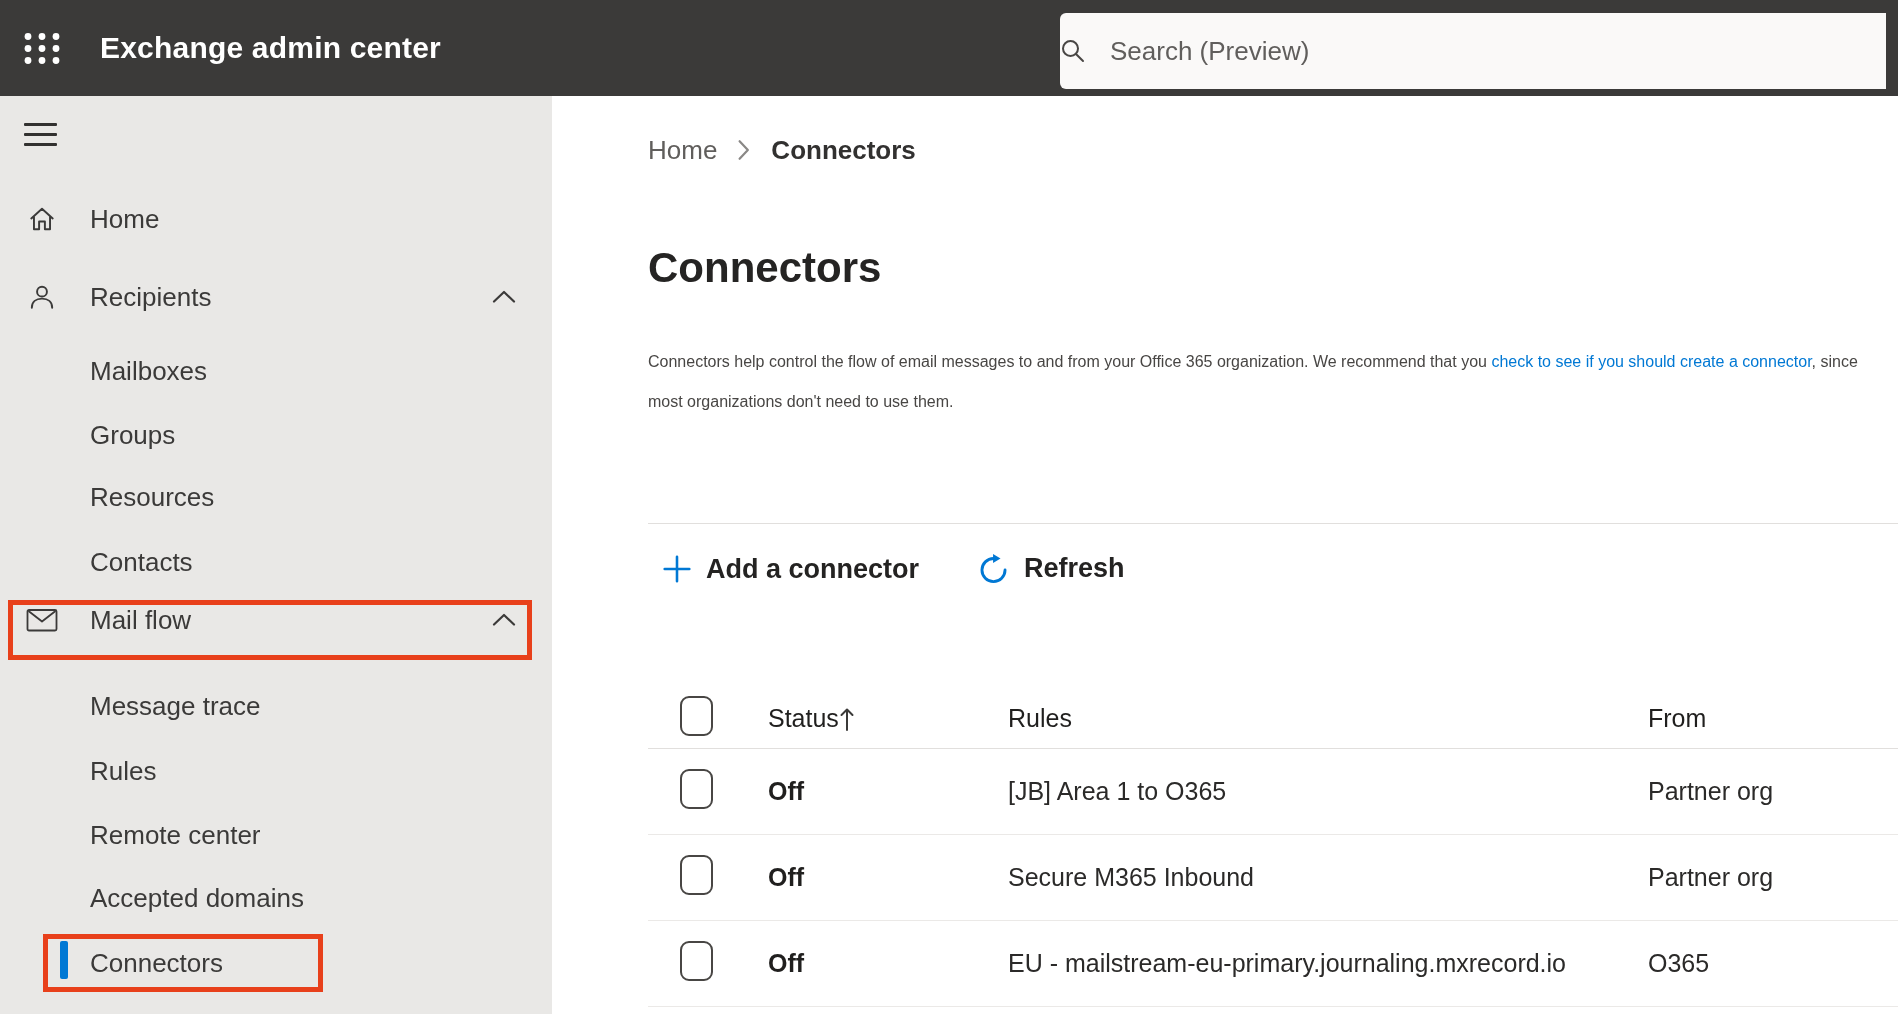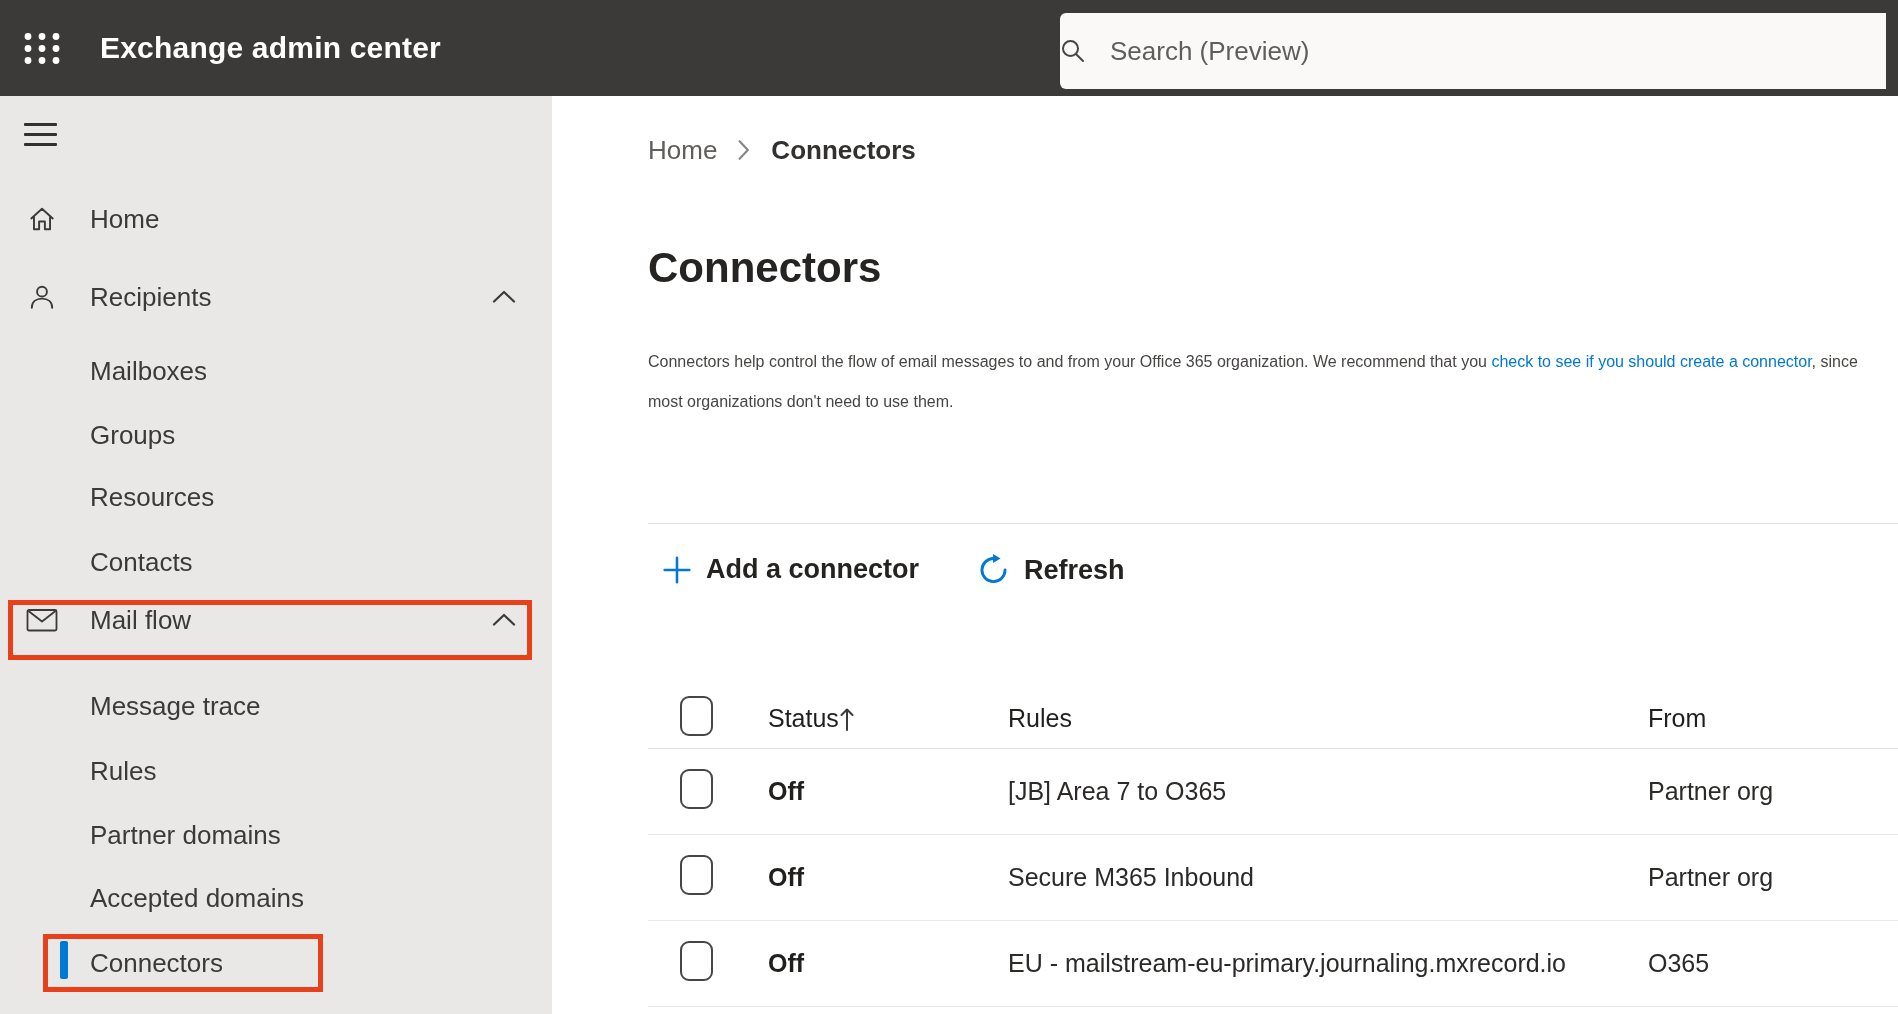--- a/index.html
+++ b/index.html
@@ -39,21 +39,21 @@
   .main{flex:1;background:#ffffff;padding-left:96px;overflow:hidden;}
   .breadcrumb{margin-top:38px;height:32px;display:flex;align-items:center;font-size:26px;}
   .breadcrumb .crumb-link{color:var(--text-gray);cursor:pointer;}
   .breadcrumb .crumb-sep{margin:0 20px;display:flex;align-items:center;}
   .breadcrumb .crumb-current{color:#323130;font-weight:600;}
   .page-title{margin-top:74px;font-size:42px;line-height:56px;font-weight:700;color:var(--text-dark);}
   .page-desc{margin-top:46px;width:1240px;font-size:16px;line-height:40px;color:var(--body-gray);}
   .page-desc a{color:var(--accent);text-decoration:none;cursor:pointer;}
   .toolbar-divider{margin-top:101px;height:1px;background:var(--divider);}
   .toolbar{margin-top:17px;height:56px;display:flex;align-items:center;gap:30px;}
-  .toolbar-btn{display:flex;align-items:flex-end;gap:14px;padding:0 14px;font-size:27px;font-weight:600;color:#242322;cursor:pointer;background:none;border:none;font-family:inherit;}
+  .toolbar-btn{display:flex;align-items:flex-start;gap:14px;padding:0 14px;font-size:27px;font-weight:600;color:#242322;cursor:pointer;background:none;border:none;font-family:inherit;}
   .toolbar-btn .btn-icon{display:flex;color:var(--accent);}
 
   
   .tbl-header,.trow{display:grid;grid-template-columns:120px 240px 640px 1fr;align-items:center;}
   .tbl-header{margin-top:92px;height:60px;border-bottom:1px solid var(--divider);font-size:25px;color:#201f1e;}
   .trow{height:86px;border-bottom:1px solid var(--row-divider);font-size:25px;color:#2b2a29;}
   .checkbox{display:inline-block;width:33px;height:40px;border:2.5px solid var(--body-gray);border-radius:9px;background:transparent;margin-left:32px;cursor:pointer;}
   .hdr-status{display:flex;align-items:center;gap:0;cursor:pointer;}
   .sort-glyph{display:flex;}
   .status-cell{font-weight:700;color:#201f1e;}
@@ -152,21 +152,21 @@
         <div class="nav-item" style="top: 578px;">
 
     <span class="nav-label">Message trace</span>
   </div>
         <div class="nav-item" style="top: 643px;">
 
     <span class="nav-label">Rules</span>
   </div>
         <div class="nav-item" style="top: 707px;">
 
-    <span class="nav-label">Partner domains</span>
+    <span class="nav-label">Remote center</span>
   </div>
         <div class="nav-item" style="top: 770px;">
 
     <span class="nav-label">Accepted domains</span>
   </div>
         <div class="nav-item" style="top: 835px;">
 
     <span class="nav-label">Connectors</span>
   </div>
         <div class="selection-bar" style="top: 845px;"></div>
@@ -221,21 +221,21 @@
             </svg>
         </span>
       </div>
       <div>Rules</div>
       <div>From</div>
     </div>
     <div id="table-body">
         <div class="trow">
     <div><span class="checkbox"></span></div>
     <div class="status-cell">Off</div>
-    <div class="name-cell">[JB] Area 7 to O365</div>
+    <div class="name-cell">[JB] Area 1 to O365</div>
     <div class="from-cell">Partner org</div>
   </div>
         <div class="trow">
     <div><span class="checkbox"></span></div>
     <div class="status-cell">Off</div>
     <div class="name-cell">Secure M365 Inbound</div>
     <div class="from-cell">Partner org</div>
   </div>
         <div class="trow">
     <div><span class="checkbox"></span></div>

